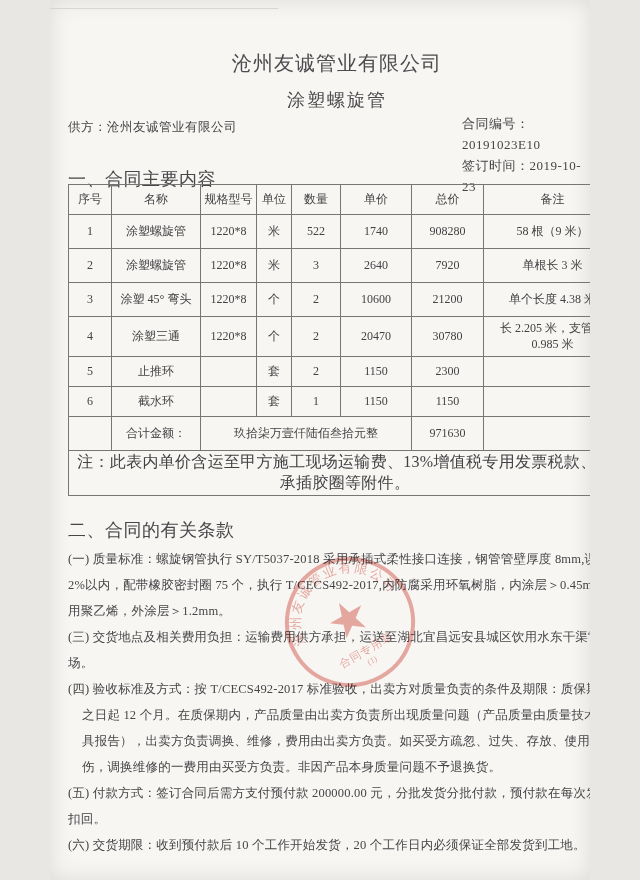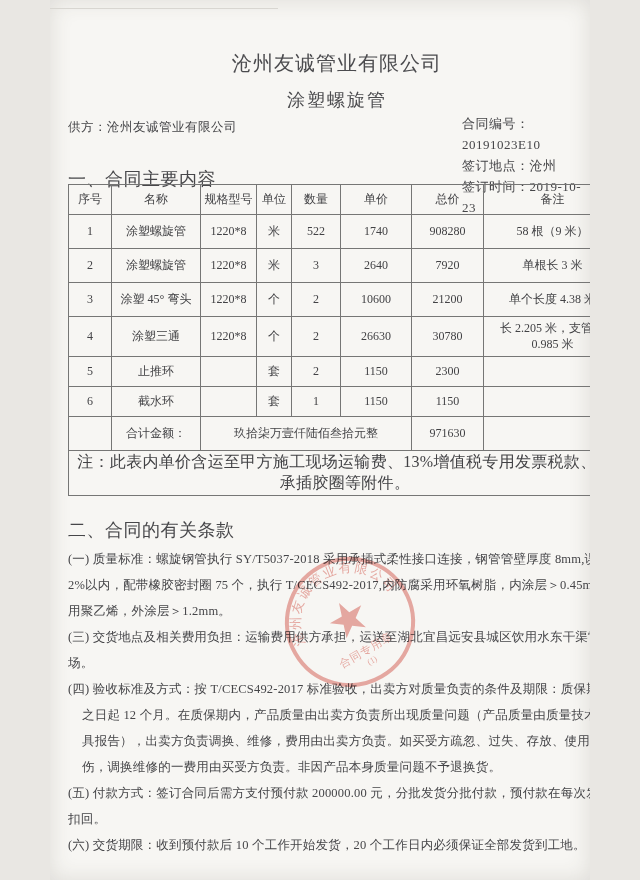--- a/index.html
+++ b/index.html
@@ -52,21 +52,20 @@
   <div class="abs scan-line"></div>
   <div class="abs scan-mark"></div>
 
   <div class="abs title">沧州友诚管业有限公司</div>
   <div class="abs subtitle">涂塑螺旋管</div>
 
   <div class="abs party supplier"><span>供方：</span><span>沧州友诚管业有限公司</span></div>
 
   <div class="abs meta">
     <div class="row"><span>合同编号：</span><span>20191023E10</span></div>
-    <div class="row"><span>签订地点：</span><span>沧州</span></div>
     <div class="row"><span>签订时间：</span><span>2019-10-23</span></div>
   </div>
 
 
   <div class="abs sec-heading sec1">一、合同主要内容</div>
 
   <table class="items">
     <colgroup>
       <col style="width:43px">
         <col style="width:89px">
@@ -117,21 +116,21 @@
       <td>10600</td>
       <td>21200</td>
       <td>单个长度 4.38 米</td>
     </tr>
     <tr class="tall">
       <td>4</td>
       <td>涂塑三通</td>
       <td>1220*8</td>
       <td>个</td>
       <td>2</td>
-      <td>26630</td>
+      <td>20470</td>
       <td>30780</td>
       <td>长 2.205 米，支管高 0.985 米</td>
     </tr>
     <tr class="short">
       <td>5</td>
       <td>止推环</td>
       <td></td>
       <td>套</td>
       <td>2</td>
       <td>1150</td>

